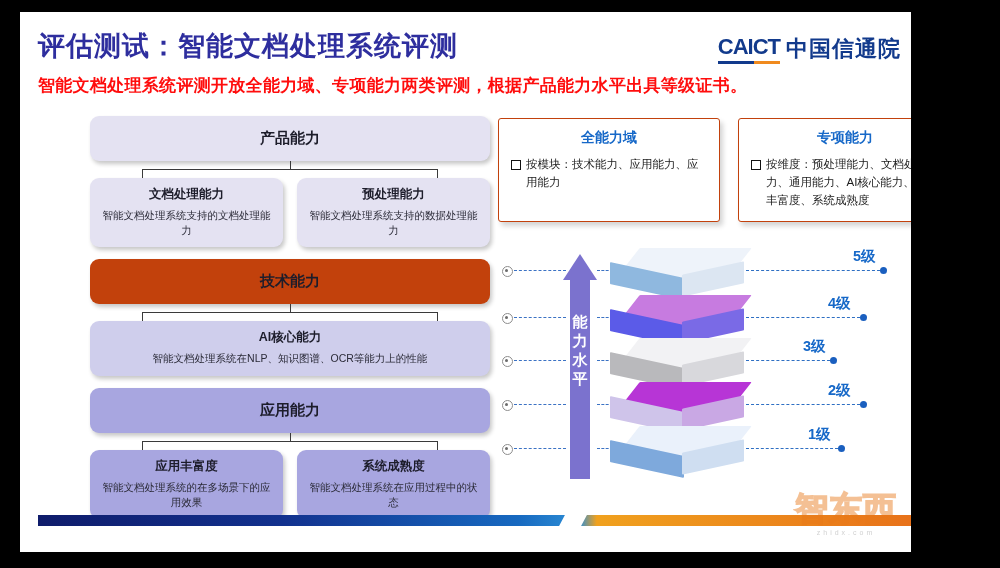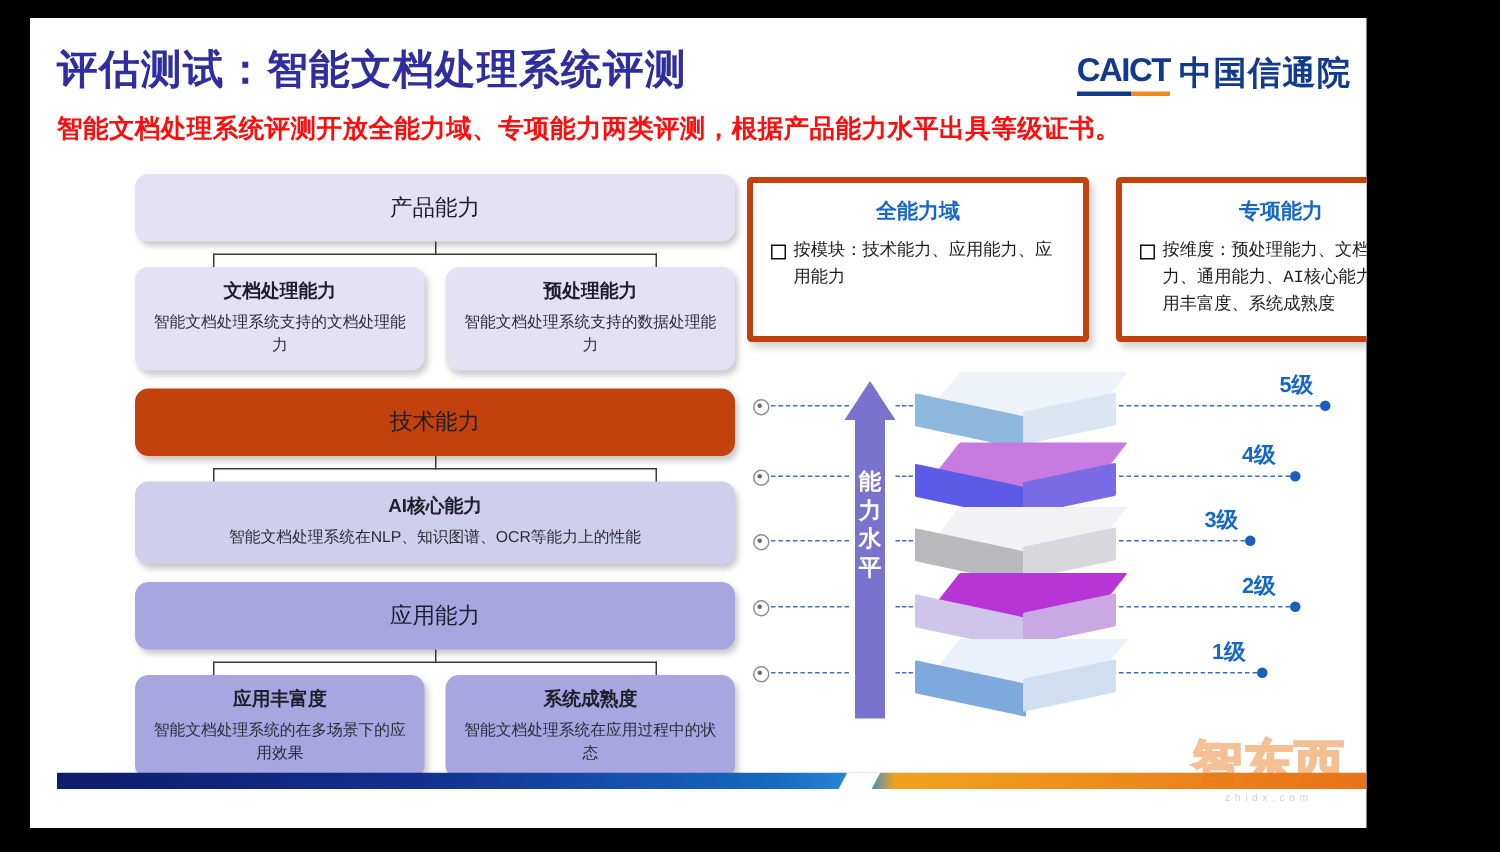--- a/index.html
+++ b/index.html
@@ -18,21 +18,21 @@
   .logo{position:absolute;right:10px;top:22px;display:flex;align-items:center;gap:6px;margin-left:12px;}
   .logo-caict{position:relative;font-size:22px;font-weight:bold;color:#123A8C;
               letter-spacing:-1px;font-family:"Liberation Sans",sans-serif;padding-bottom:4px;}
   .logo-caict:after{content:"";position:absolute;left:0;right:0;bottom:0;height:3px;
       background:linear-gradient(to right,#123A8C 0 58%,#F08A1E 58% 100%);}
   .logo-cn{font-size:22px;font-weight:bold;color:#123A8C;letter-spacing:1px;}
 
   
   .tree{position:absolute;left:70px;top:104px;width:400px;}
   .parent{position:relative;border-radius:9px;text-align:center;
-          font-size:15px;font-weight:normal;color:#1d1d2b;
+          font-size:15px;font-weight:bold;color:#1d1d2b;
           padding:13px 0 13px;box-shadow:2px 3px 4px rgba(0,0,0,.22);}
   .p-product{background:#E4E2F2;}
   .p-tech{background:#c2410c;}
   .p-app{background:#A8A6E0;}
 
   .connector{position:relative;height:17px;}
   .connector .vert{position:absolute;left:50%;top:0;width:1px;height:9px;background:#3a3a3a;}
   .connector .horiz{position:absolute;left:13%;right:13%;top:8px;height:1px;background:#3a3a3a;}
   .connector .lv{position:absolute;left:13%;top:8px;width:1px;height:9px;background:#3a3a3a;}
   .connector .rv{position:absolute;right:13%;top:8px;width:1px;height:9px;background:#3a3a3a;}
@@ -42,24 +42,24 @@
          box-shadow:2px 3px 4px rgba(0,0,0,.22);}
   .c-product{background:#E4E2F2;}
   .c-tech{background:#CFCEEC;}
   .c-app{background:#A8A6E0;}
   .child .ch-title{font-size:12.5px;font-weight:bold;color:#1d1d2b;margin-bottom:5px;}
   .child .ch-desc{font-size:10.5px;color:#2b2b38;line-height:1.45;}
   .blk{margin-bottom:12px;}
 
   
   .cards{position:absolute;left:478px;top:106px;display:flex;gap:18px;}
-  .card{background:#fff;border:4px solid #c2410c;border-radius:3px;
+  .card{background:#fff;border:1px solid #c2410c;border-radius:3px;
         box-shadow:3px 4px 5px rgba(0,0,0,.17);padding:10px 12px 12px;}
   .card.full{width:196px;}
-  .card.spec{width:188px;font-family:Liberation Mono, monospace;}
+  .card.spec{width:188px;}
   .card-title{text-align:center;font-size:14px;font-weight:bold;color:#1668C8;
               margin-bottom:9px;}
   .bullet{display:flex;gap:5px;font-size:11.5px;color:#1b1b1b;line-height:1.55;}
   .bullet .sq{flex:none;width:8px;height:8px;border:1.6px solid #111;margin-top:4px;}
 
   
   .stack{position:absolute;left:478px;top:240px;width:470px;height:235px;}
   .arrow{position:absolute;left:65px;top:2px;width:34px;height:225px;}
   .arrow .shaft{position:absolute;left:7px;top:22px;width:20px;height:203px;
                 background:#7B72CE;}

